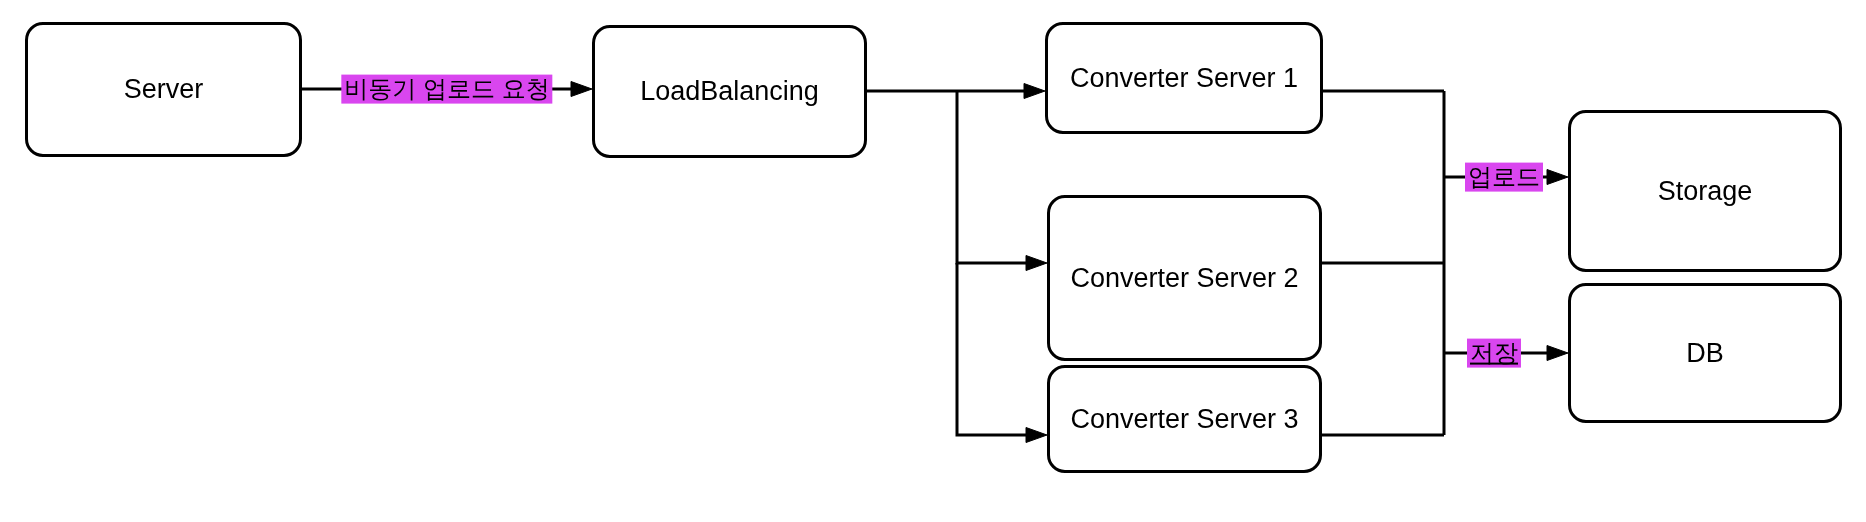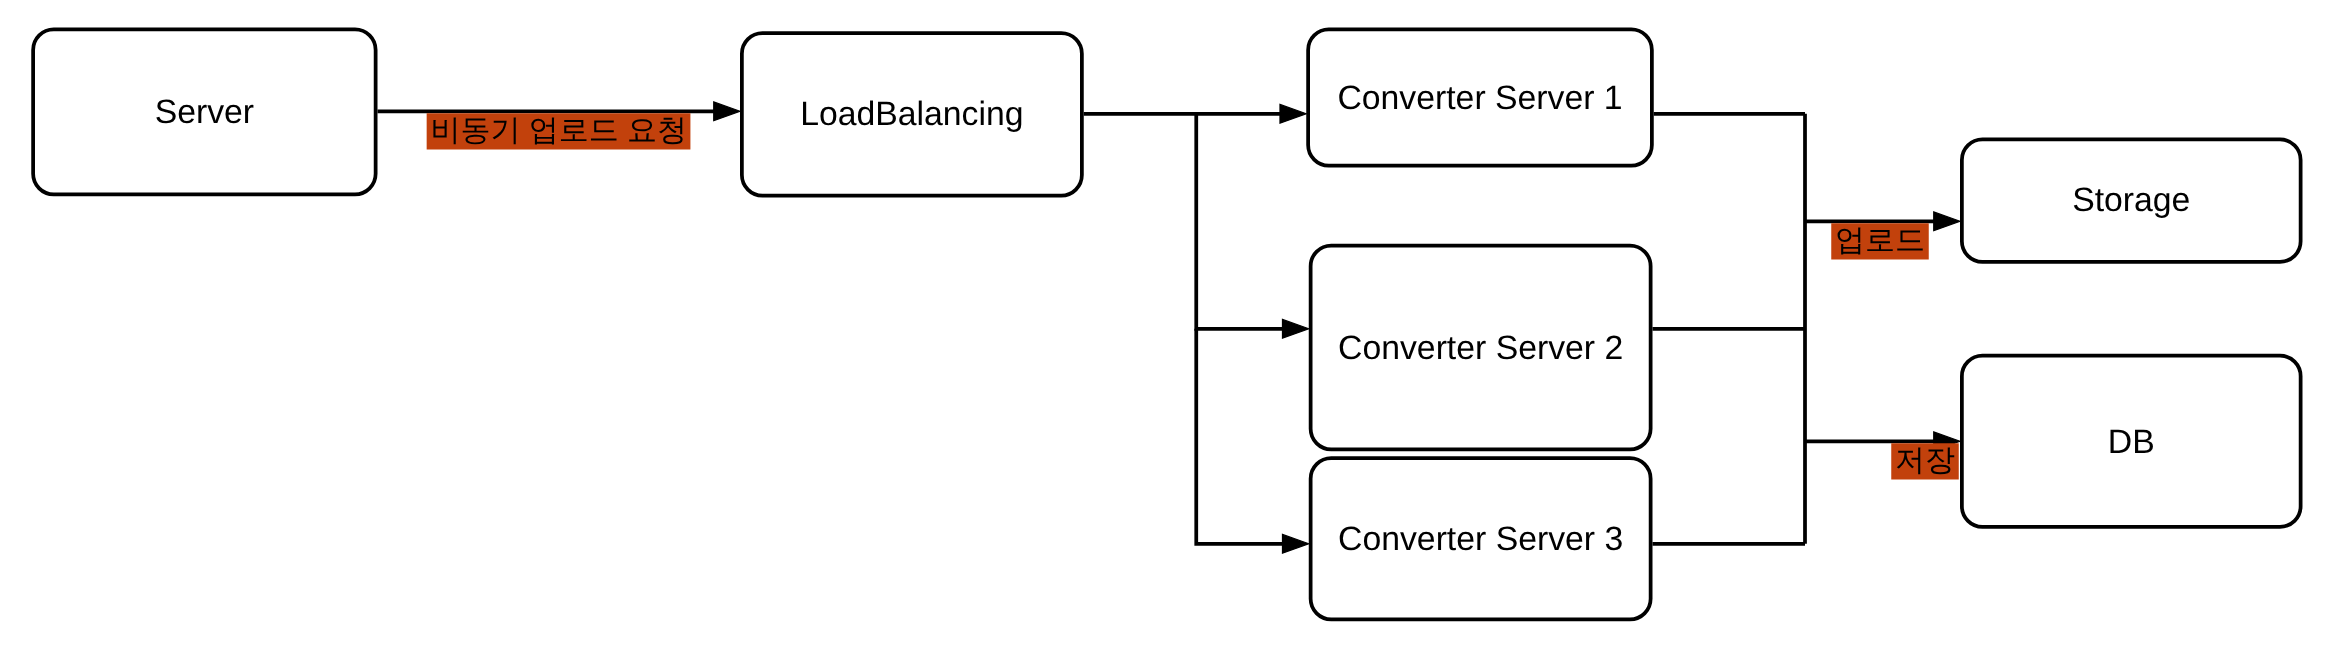--- a/index.html
+++ b/index.html
@@ -42,37 +42,36 @@
     align-items: center;
     justify-content: center;
     font-size: 27px;
     line-height: 1.2;
     text-align: center;
     white-space: nowrap;
   }
   .edge-label {
     position: absolute;
     transform: translate(-50%, -50%);
-    background: #c2410c;
+    background: #d946ef;
     padding: 0 3px;
     font-size: 24px;
     line-height: 1.2;
     white-space: nowrap;
-    margin-top: 16px;
   }
   #node-server        { left: 25px;   top: 22px;  width: 277px; height: 135px; }
   #node-loadbalancing { left: 592px;  top: 25px;  width: 275px; height: 133px; }
   #node-converter1    { left: 1045px; top: 22px;  width: 278px; height: 112px; }
   #node-converter2    { left: 1047px; top: 195px; width: 275px; height: 166px; }
-  #node-converter3    { left: 1047px; top: 365px; width: 275px; height: 132px; }
-  #node-storage       { left: 1568px; top: 110px; width: 274px; height: 101px; text-align: right; }
+  #node-converter3    { left: 1047px; top: 365px; width: 275px; height: 108px; }
+  #node-storage       { left: 1568px; top: 110px; width: 274px; height: 162px; text-align: right; }
   #node-db            { left: 1568px; top: 283px; width: 274px; height: 140px; text-align: right; }
   #edge-label-async  { left: 447px;  top: 89px; }
   #edge-label-upload { left: 1504px; top: 177px; }
-  #edge-label-save   { left: 1540px; top: 353px; }
+  #edge-label-save   { left: 1494px; top: 353px; text-decoration: underline; }
 </style>
 </head>
 <body>
 
 <div class="canvas">
 
   <svg class="wires" viewBox="0 0 1866 522" aria-hidden="true">
 
     <g>
       <path d="M302 89 H573"></path>

